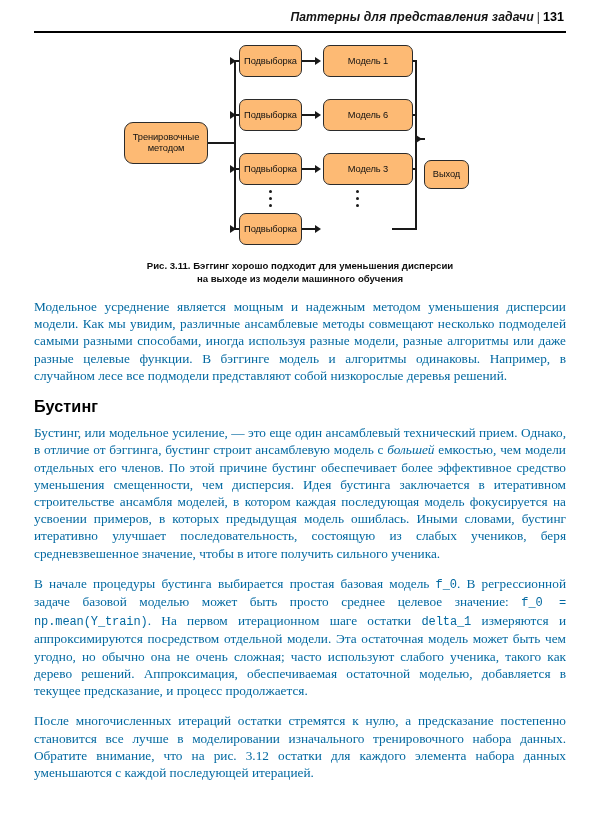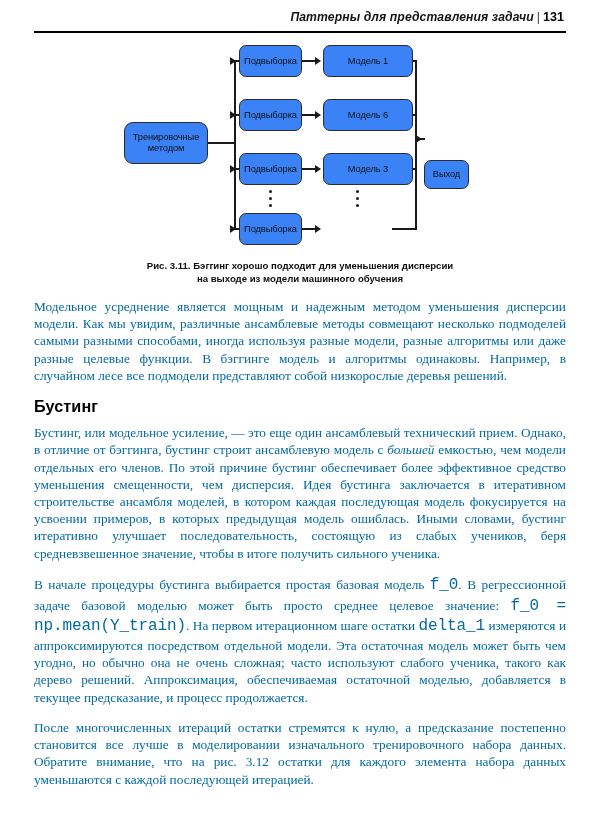--- a/index.html
+++ b/index.html
@@ -68,21 +68,21 @@
     height: 218px;
   }
   .fig-canvas {
     position: absolute;
     left: 0; top: 0;
     width: 600px; height: 218px;
   }
   .node {
     position: absolute;
     box-sizing: border-box;
-    background: #3b82f6;
+    background: #fdba74;
     border: 1.4px solid #2b2b2b;
     border-radius: 7px;
     display: flex;
     align-items: center;
     justify-content: center;
     text-align: center;
     font-family: "Liberation Sans", sans-serif;
     font-size: 9.3px;
     color: #111;
     line-height: 1.18;
@@ -166,21 +166,21 @@
     margin: 11px 0 8px 0;
     font-family: "Liberation Sans", sans-serif;
     font-weight: 700;
     font-size: 16.2px;
     color: #000;
     letter-spacing: 0.1px;
   }
   .it { font-style: italic; }
   code, .mono {
     font-family: "Liberation Mono", monospace;
-    font-size: 16px;
+    font-size: 12px;
     letter-spacing: -0.1px;
   }
 </style>
 </head>
 <body>
 
 <div class="page-header">
   <div class="head-inner">
     <span class="head-title">Паттерны для представления задачи</span>
     <span class="head-sep">|</span>

